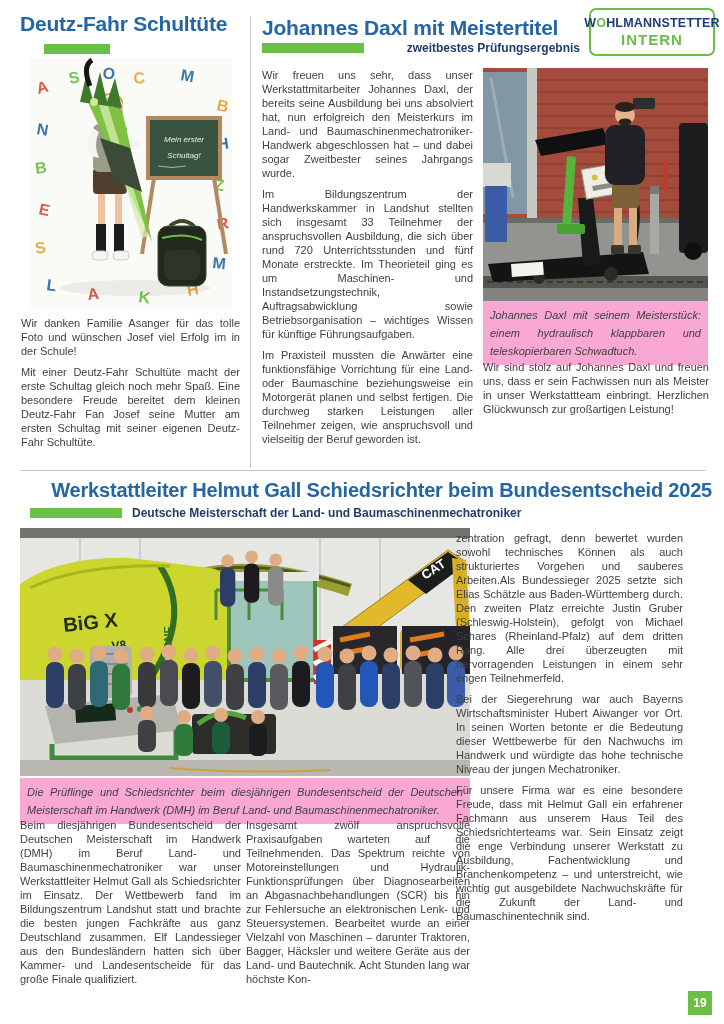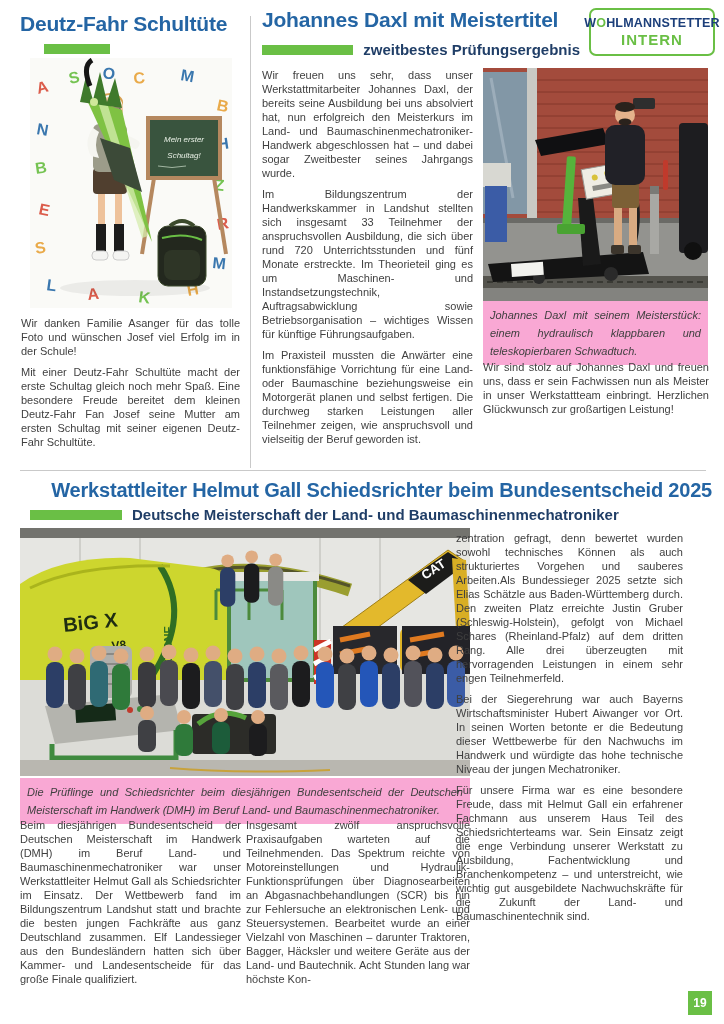--- a/index.html
+++ b/index.html
@@ -4,21 +4,21 @@
 <style>
   html,body{margin:0;padding:0;background:#888;}
   .page{position:relative;width:724px;height:1024px;background:#ffffff;overflow:hidden;
         font-family:"Liberation Sans",sans-serif;color:#3f3f3f;}
   .abs{position:absolute;}
   h1,h2{margin:0;font-weight:700;color:#2465a4;letter-spacing:-0.2px;}
   .h-main{font-size:21px;line-height:24px;}
   .h-wide{font-size:20px;line-height:24px;text-align:right;}
   .greenbar{background:#6abf45;height:10px;}
   .subrow{display:flex;align-items:center;gap:10px;}
-  .subtitle{font-size:15px;font-weight:700;color:#203e67;white-space:nowrap;}
+  .subtitle{font-size:12px;font-weight:700;color:#203e67;white-space:nowrap;}
   .body p{margin:0 0 7px 0;font-size:11px;line-height:14px;text-align:justify;color:#3f3f3f;}
   .caption{background:#f9a8d4;font-style:italic;font-size:11px;line-height:18px;
            padding:5px 7px;color:#3f3f3f;text-align:justify;}
   .vdiv{width:1px;background:#c9c9c9;}
   .hsep{height:1px;background:#c9c9c9;}
   figure{margin:0;}
   .logo-box{border:2px solid #6abf45;border-radius:7px;background:#fff;
             display:flex;flex-direction:column;align-items:center;justify-content:center;}
   .logo-brand{font-size:12.5px;font-weight:700;color:#1c3f7a;letter-spacing:0.2px;line-height:15px;}
   .logo-brand .o-green{color:#6abf45;}
@@ -108,21 +108,21 @@
     </svg>
   </figure>
 
   <div class="abs body" style="left:21px;top:316px;width:219px;">
     <p>Wir danken Familie Asanger für das tolle Foto und wünschen Josef viel Erfolg im in der Schule!</p>
     <p>Mit einer Deutz-Fahr Schultüte macht der erste Schultag gleich noch mehr Spaß. Eine besondere Freude bereitet dem kleinen Deutz-Fahr Fan Josef seine Mutter am ersten Schultag mit seiner eigenen Deutz-Fahr Schultüte.</p>
   </div>
 
   <div class="abs vdiv" style="left:250px;top:16px;height:452px;"></div>
 
-  <h1 class="abs h-main" style="left:262px;top:8px;width:330px;">Johannes Daxl mit Meistertitel</h1>
+  <h1 class="abs h-main" style="left:262px;top:16px;width:330px;">Johannes Daxl mit Meistertitel</h1>
   <div class="abs subrow" style="left:262px;top:41px;width:318px;">
     <div class="greenbar" style="width:102px;"></div>
     <div class="subtitle" style="margin-left:auto;">zweitbestes Prüfungsergebnis</div>
   </div>
 
   <div class="abs body" style="left:262px;top:68px;width:211px;">
     <p>Wir freuen uns sehr, dass unser Werkstattmitarbeiter Johannes Daxl, der bereits seine Ausbildung bei uns absolviert hat, nun erfolgreich den Meisterkurs im Land- und Baumaschinenmechatroniker-Handwerk abgeschlossen hat – und dabei sogar Zweitbester seines Jahrgangs wurde.</p>
     <p>Im Bildungszentrum der Handwerkskammer in Landshut stellten sich insgesamt 33 Teilnehmer der anspruchsvollen Ausbildung, die sich über rund 720 Unterrichtsstunden und fünf Monate erstreckte. Im Theorieteil ging es um Maschinen- und Instandsetzungstechnik, Auftragsabwicklung sowie Betriebsorganisation – wichtiges Wissen für künftige Führungsaufgaben.</p>
     <p>Im Praxisteil mussten die Anwärter eine funktionsfähige Vorrichtung für eine Land- oder Baumaschine beziehungsweise ein Motorgerät planen und selbst fertigen. Die durchweg starken Leistungen aller Teilnehmer zeigen, wie anspruchsvoll und vielseitig der Beruf geworden ist.</p>
   </div>

